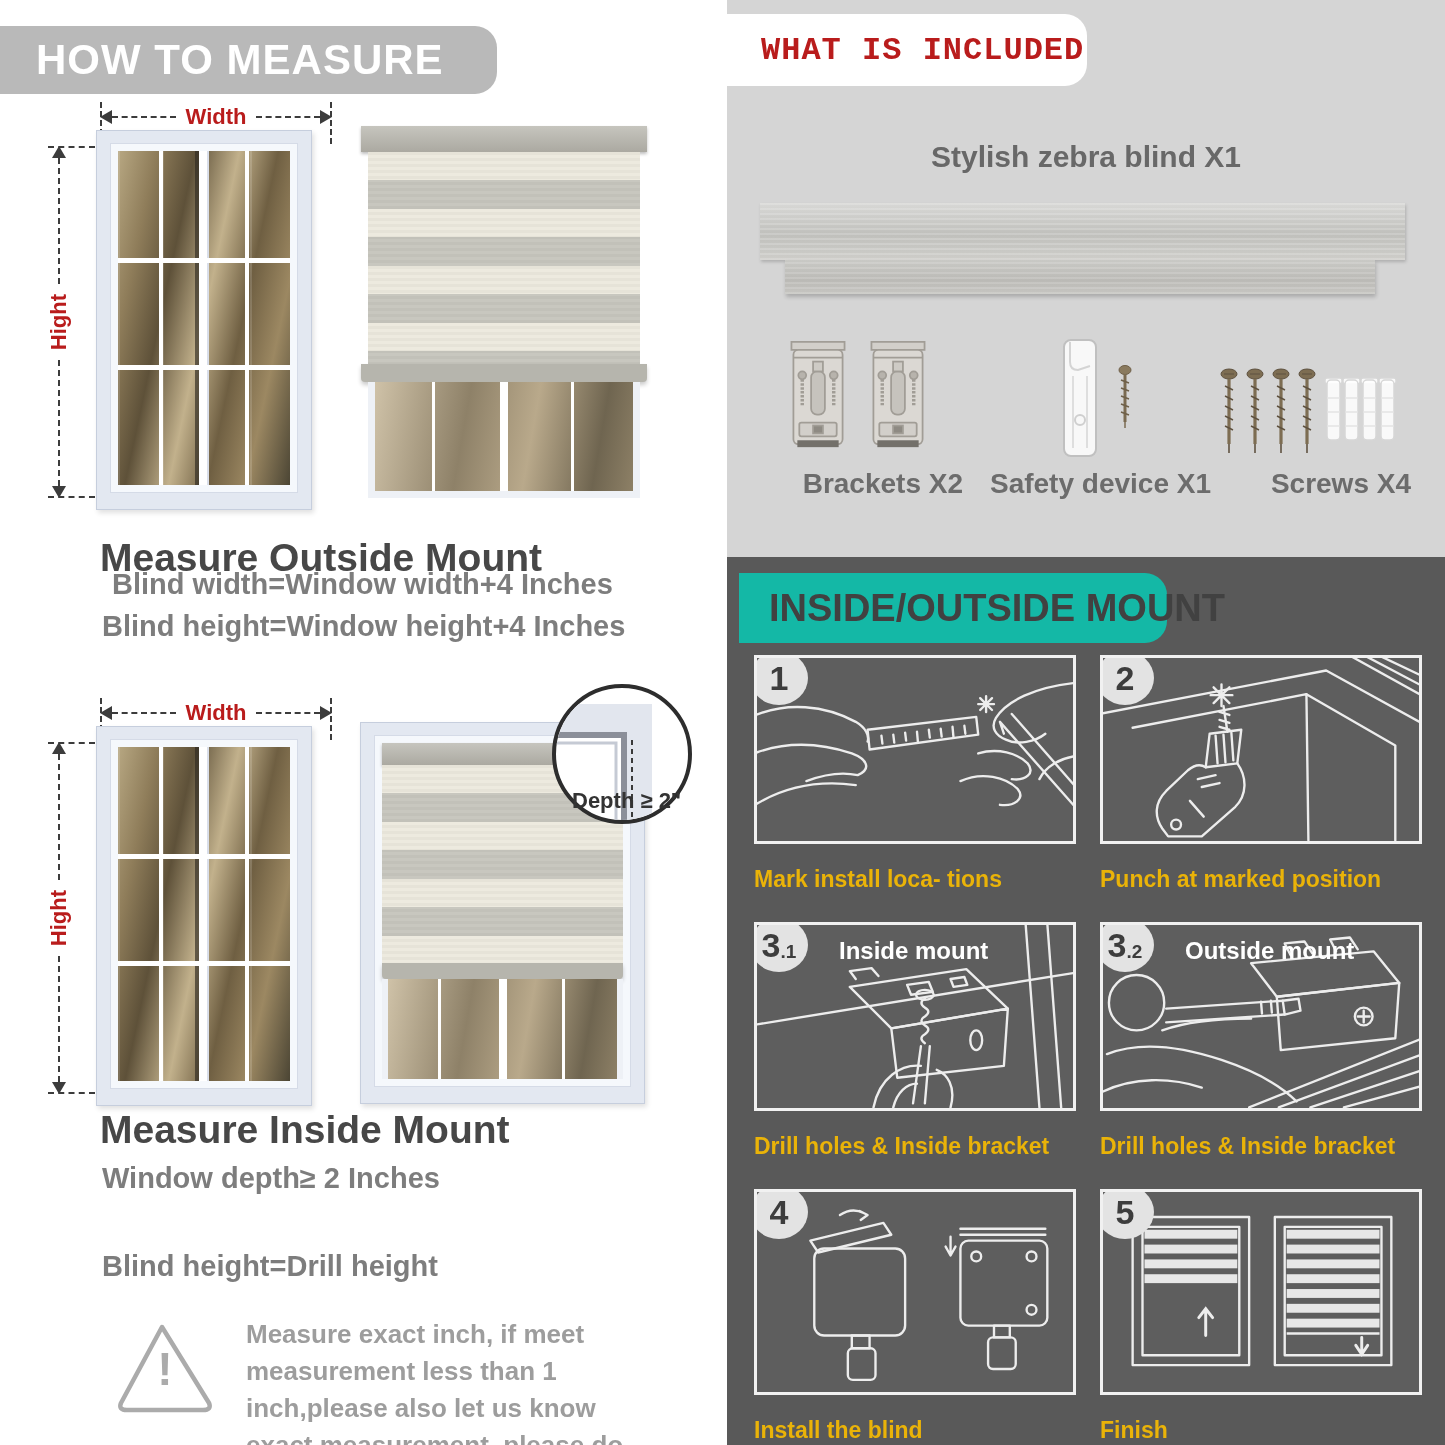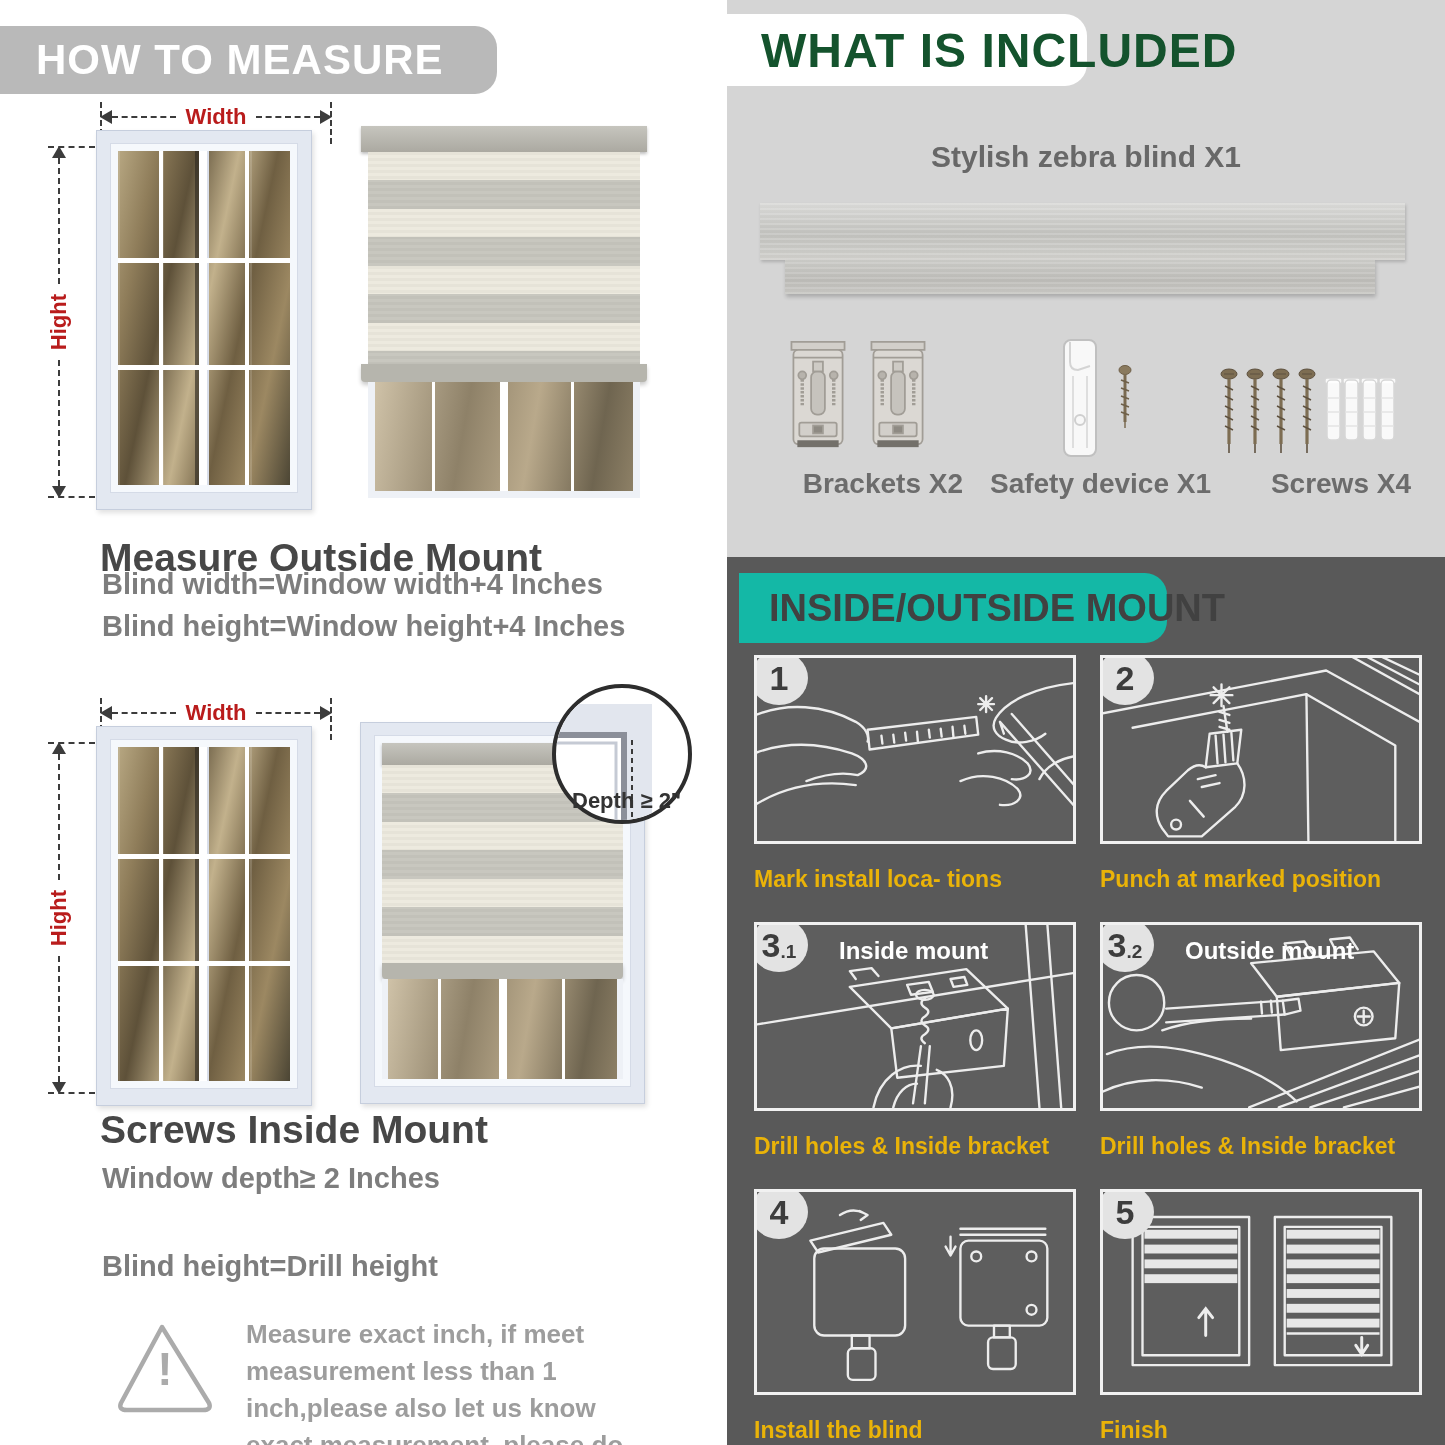--- a/index.html
+++ b/index.html
@@ -13,21 +13,21 @@
   .right-col{position:absolute;left:727px;top:0;width:718px;height:1445px;}
   .included-panel{position:absolute;left:0;top:0;width:718px;height:557px;background:#d5d5d5;}
   .mount-panel{position:absolute;left:0;top:557px;width:718px;height:888px;background:#595959;}
 
   
   .banner{position:absolute;box-sizing:border-box;display:flex;align-items:center;
           border-radius:0 22px 22px 0;}
   .banner-gray{left:0;top:26px;width:497px;height:68px;background:#b9b9b9;padding-left:36px;}
   .banner-gray span{color:#ffffff;font-size:42px;letter-spacing:1px;}
   .banner-included{left:0;top:14px;width:360px;height:72px;background:#ffffff;padding-left:34px;}
-  .banner-included span{color:#14532d;font-size:48px;letter-spacing:1px;white-space:nowrap;}
+  .banner-included span{color:#b91c1c;font-size:32px;letter-spacing:1px;white-space:nowrap;font-family:Liberation Mono, monospace;}
   .banner-mount{left:12px;top:16px;width:428px;height:70px;background:#14b8a6;padding-left:30px;}
   .banner-mount span{color:#414141;font-size:38px;white-space:nowrap;}
 
   
   .dim-h{position:absolute;height:26px;display:flex;align-items:center;}
   .dim-h::before,.dim-h::after{content:'';position:absolute;top:-2px;height:42px;border-left:2px dashed #3c3c3c;}
   .dim-h::before{left:0;} .dim-h::after{right:0;}
   .dim-v{position:absolute;width:30px;display:flex;flex-direction:column;align-items:center;}
   .dim-v::before,.dim-v::after{content:'';position:absolute;left:4px;width:88px;border-top:2px dashed #3c3c3c;}
   .dim-v::before{top:0;} .dim-v::after{bottom:0;}
@@ -85,21 +85,21 @@
 
   
   .callout{position:absolute;left:548px;top:680px;width:148px;height:148px;z-index:5;}
   .depth-label{position:absolute;left:572px;top:788px;width:160px;color:#333;font-size:22px;z-index:5;}
 
   
   .m-title{position:absolute;margin:0;color:#474747;font-size:39px;}
   .t-outside{left:100px;top:536px;}
   .t-inside{left:100px;top:1108px;}
   .m-line{position:absolute;margin:0;color:#7d7d7d;font-size:29px;}
-  .l-o1{left:102px;top:568px;} .l-o2{left:102px;top:610px;}
+  .l-o1{left:112px;top:568px;} .l-o2{left:102px;top:610px;}
   .l-i1{left:102px;top:1162px;} .l-i2{left:102px;top:1206px;} .l-i3{left:102px;top:1250px;}
 
   
   .warn-icon{position:absolute;left:114px;top:1320px;width:102px;height:94px;}
   .warn-mark{position:absolute;left:114px;top:1342px;width:102px;text-align:center;color:#ababab;font-size:46px;}
   .warn-text{position:absolute;margin:0;left:246px;top:1316px;width:420px;color:#9d9d9d;font-size:26px;line-height:37px;}
 
   
   .product-label{position:absolute;left:0;top:140px;width:100%;text-align:center;color:#686868;font-size:30px;}
   .headrail-main{position:absolute;left:33px;top:203px;width:645px;height:57px;
@@ -236,21 +236,21 @@
       <circle cx="74" cy="74" r="68" fill="#ffffff" stroke="#2d2d2d" stroke-width="4"></circle>
       <g clip-path="url(#cc)" fill="none">
         <path d="M-10,38 L90,38 L90,152" stroke="#e2e6ee" stroke-width="28"></path>
         <path d="M-10,55 L76,55 L76,152" stroke="#8b8f99" stroke-width="6"></path>
         <path d="M-10,63 L68,63 L68,152" stroke="#c5cad4" stroke-width="3"></path>
         <path d="M84,60 L84,148" stroke="#3a3a3a" stroke-width="2" stroke-dasharray="5 4"></path>
       </g>
     </svg>
     <div class="depth-label">Depth ≥ 2"</div>
 
-    <h2 class="m-title t-inside">Screws Inside Mount</h2>
+    <h2 class="m-title t-inside">Measure Inside Mount</h2>
     <p class="m-line l-i1">Window depth≥ 2 Inches</p>
     <p class="m-line l-i3">Blind height=Drill height</p>
 
     <svg class="warn-icon" viewBox="0 0 102 94">
       <path d="M48,7 L95,83 Q98,90 89,90 L13,90 Q4,90 7,83 Z" fill="none" stroke="#ababab" stroke-width="4.5" stroke-linejoin="round"></path>
     </svg>
     <span class="warn-mark">!</span>
     <p class="warn-text">Measure exact inch, if meet measurement less than 1 inch,please also let us know exact measurement, please do not leave it</p>
   </section>
 

